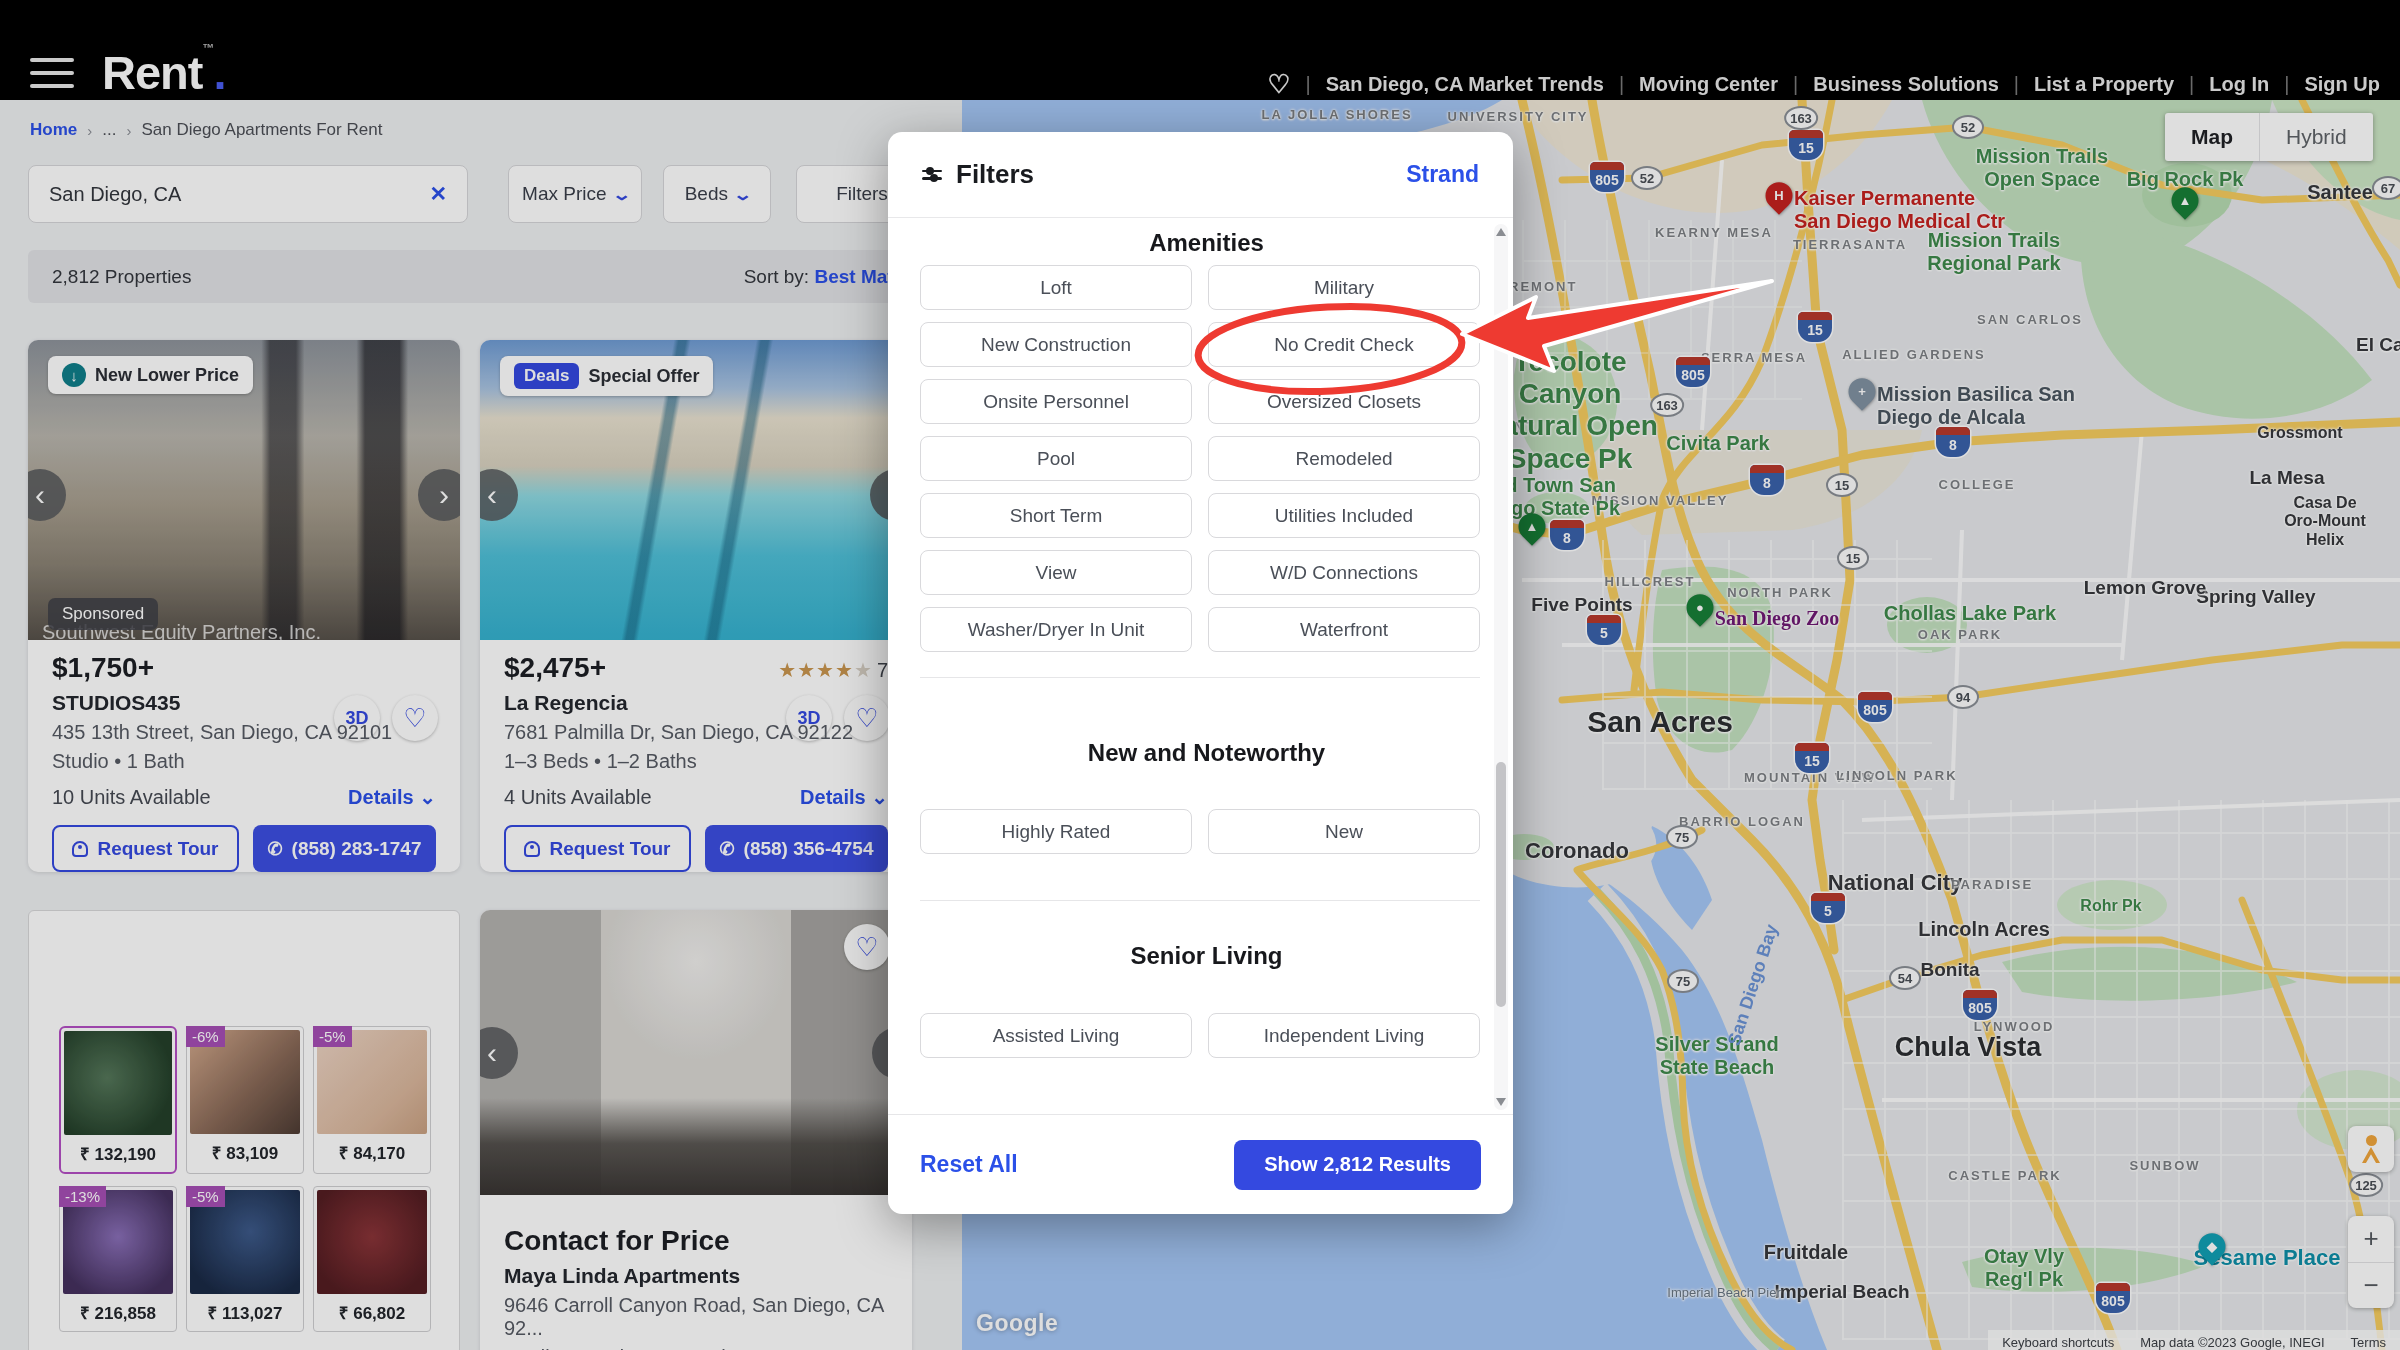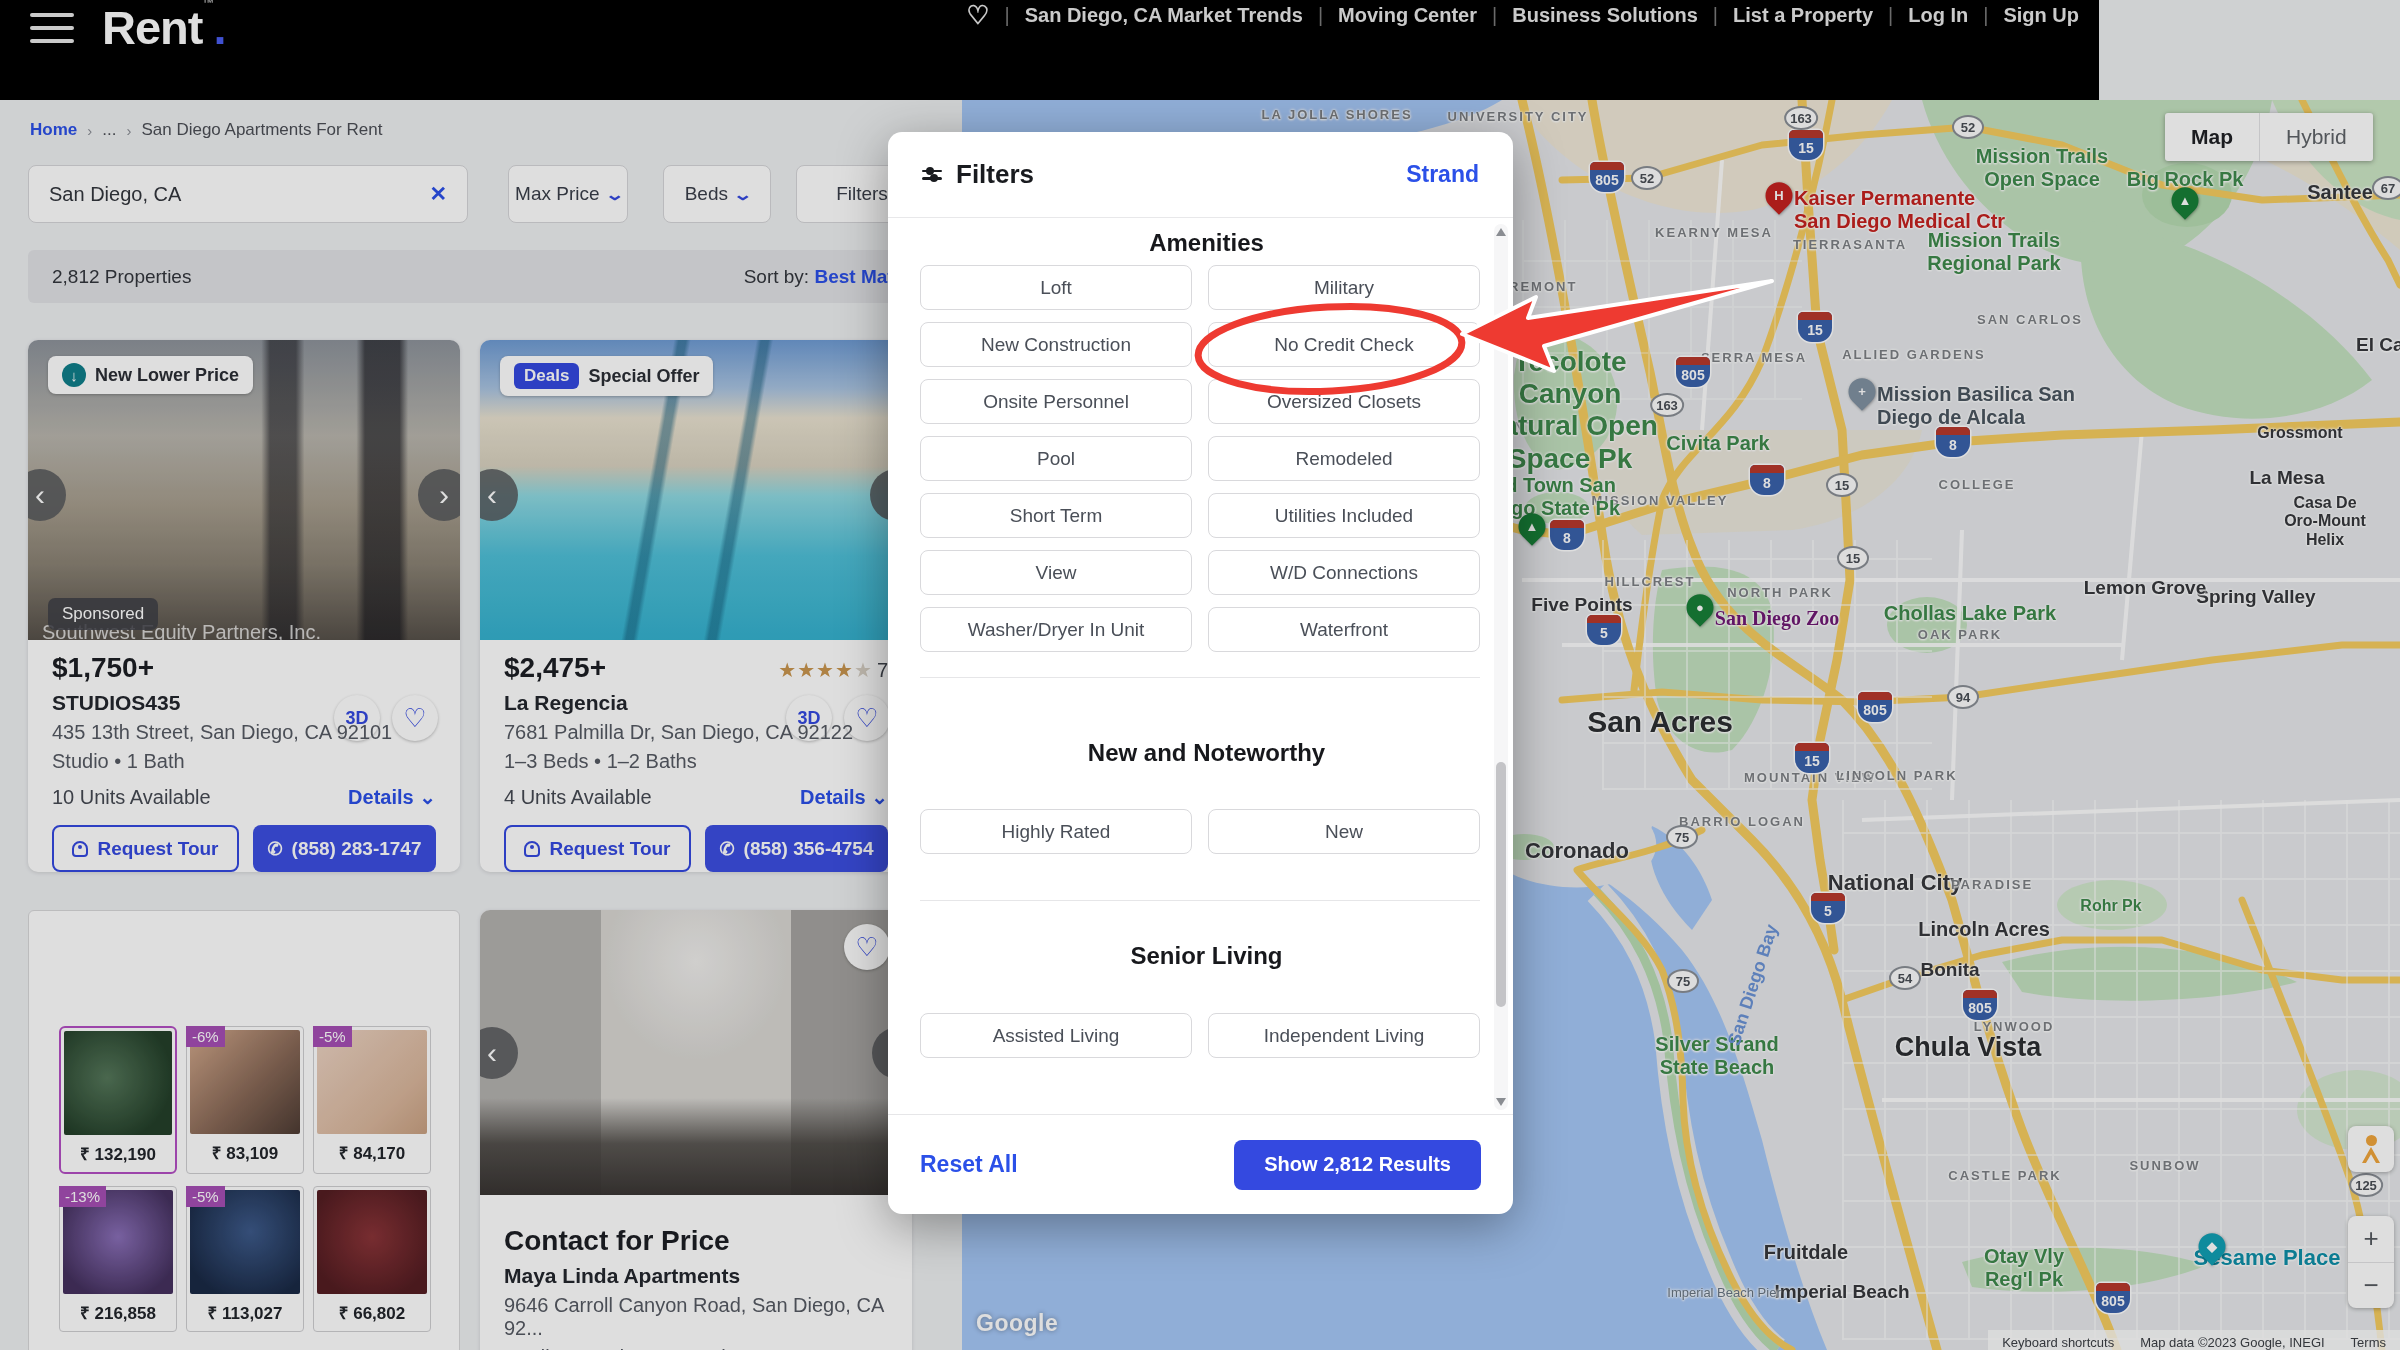--- a/index.html
+++ b/index.html
@@ -1,41 +1,41 @@
 <!DOCTYPE html>
 <html><head>
 <meta charset="utf-8">
 <style>
   * { box-sizing: border-box; margin: 0; padding: 0; }
   body { background:#000; font-family:"Liberation Sans", sans-serif; }
   .stage { position:relative; width:2400px; height:1350px; overflow:hidden; background:#eef0f2; }
 
   
-  header { position:absolute; top:0; left:0; width:2099px; height:100px; background:#000; display:flex; align-items:flex-start; justify-content:space-between; z-index:10; }
+  header { position:absolute; top:0; left:0; width:2400px; height:100px; background:#000; display:flex; align-items:flex-end; justify-content:space-between; z-index:10; }
   .nav-left { display:flex; align-items:center; gap:28px; padding-left:30px; }
   .hamburger { width:44px; height:30px; display:flex; flex-direction:column; justify-content:space-between; cursor:pointer; }
   .hamburger span { height:4px; background:#e9e9e9; border-radius:2px; }
   .logo { color:#fff; font-size:47px; font-weight:700; letter-spacing:-1px; position:relative; }
   .logo sup { font-size:12px; color:#bbb; position:relative; top:-20px; }
   .logo .dot { color:#4a5df0; }
   .nav-right { display:flex; align-items:center; padding-right:20px; font-size:20px; color:#e8e8e8; font-weight:600; white-space:nowrap; }
   .nav-right .sep { color:#7a7a7a; padding:0 15px; font-weight:400; }
   .nav-right .nav-item { cursor:pointer; }
   .nav-heart { font-size:26px; color:#e8e8e8; }
 
   
   .breadcrumb { position:absolute; top:120px; left:30px; font-size:17px; color:#4c4f56; z-index:2; display:flex; gap:10px; align-items:center; }
   .breadcrumb .home { color:#2b50e8; font-weight:700; }
   .breadcrumb .bsep { color:#8a8d94; font-size:15px; }
 
   .search-box { position:absolute; top:165px; left:28px; width:440px; height:58px; background:#fff; border:1px solid #d6d6d9; border-radius:8px; display:flex; align-items:center; justify-content:space-between; padding:0 20px; font-size:20px; color:#33363d; z-index:2; }
   .search-box .clear { color:#2b50e8; font-weight:700; font-size:21px; cursor:pointer; }
   .drop { position:absolute; top:165px; height:58px; background:#fff; border:1px solid #d6d6d9; border-radius:8px; display:flex; align-items:center; justify-content:center; gap:8px; font-size:19px; color:#3a3f4a; z-index:2; font-family:inherit; cursor:pointer; }
   .drop .chev { color:#3449e0; font-weight:700; font-size:16px; transform:scaleX(1.5); }
-  .drop-price { left:508px; width:120px; }
+  .drop-price { left:508px; width:134px; }
   .drop-beds  { left:663px; width:108px; }
   .drop-filters { left:796px; width:160px; }
   .slider-ico { display:inline-block; width:20px; height:16px; position:relative; }
   .slider-ico i, .slider-ico b { position:absolute; left:0; right:0; height:2.5px; background:#3449e0; border-radius:2px; }
   .slider-ico i { top:3px; } .slider-ico b { bottom:3px; }
   .slider-ico i:after { content:""; position:absolute; left:4px; top:-3px; width:8px; height:8px; border-radius:50%; background:#3449e0; }
   .slider-ico b:after { content:""; position:absolute; right:4px; top:-3px; width:8px; height:8px; border-radius:50%; background:#3449e0; }
 
   .results-bar { position:absolute; top:250px; left:28px; width:933px; height:53px; background:#e2e3e6; border-radius:6px; display:flex; align-items:center; justify-content:space-between; padding:0 24px; font-size:19px; color:#33363d; z-index:2; }
   .results-bar .sort b { color:#2b50e8; }

